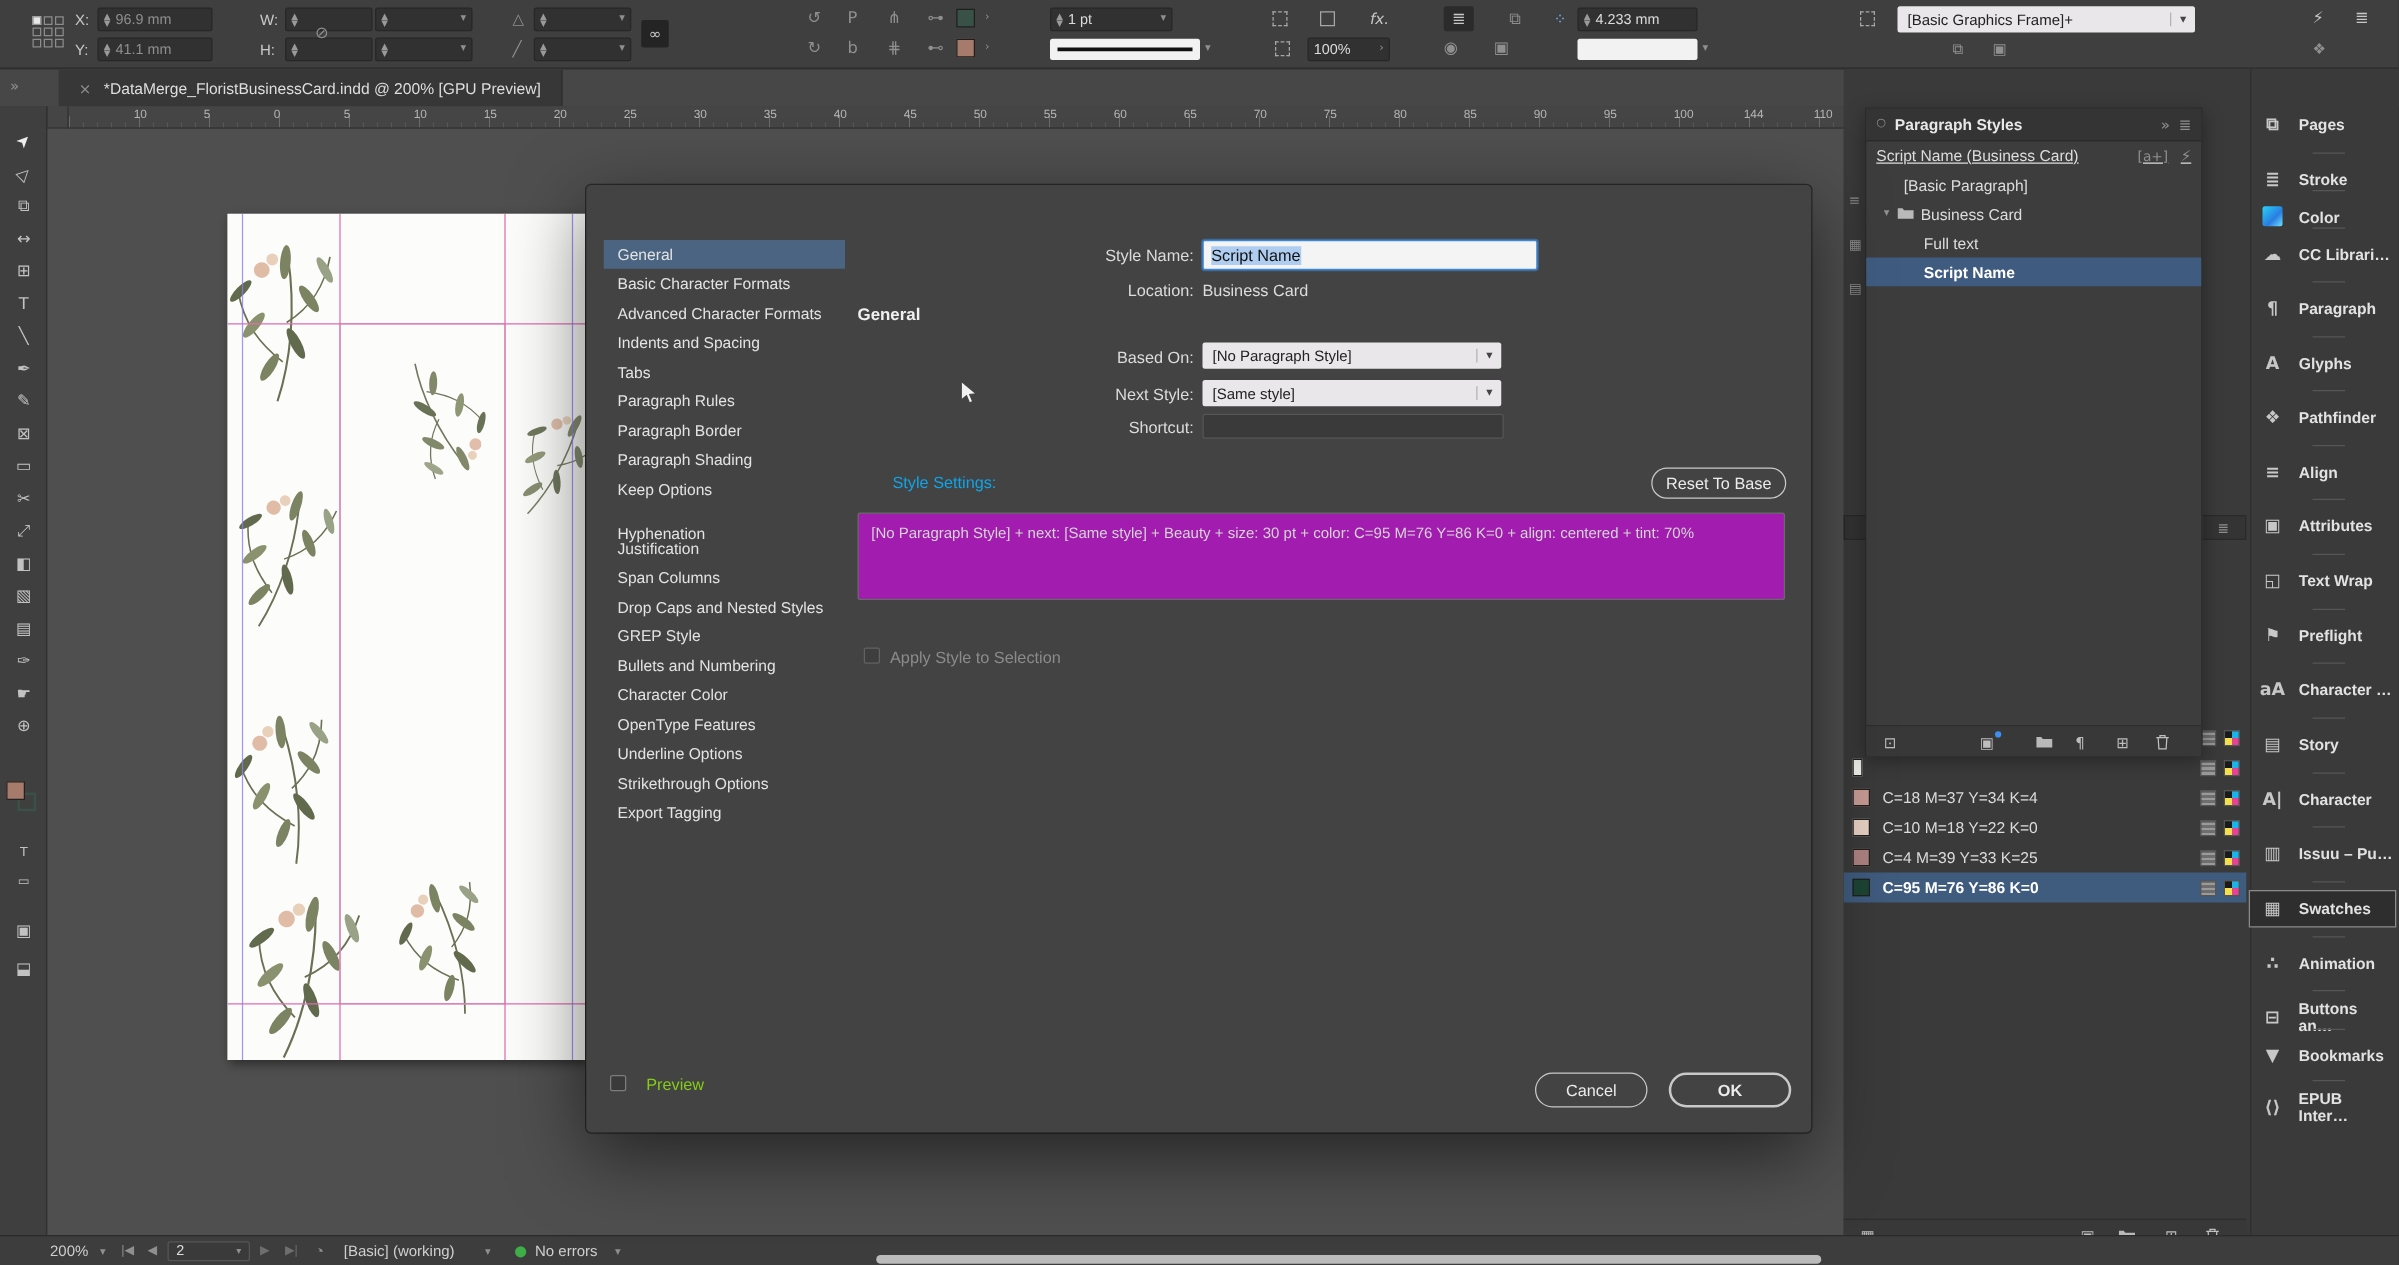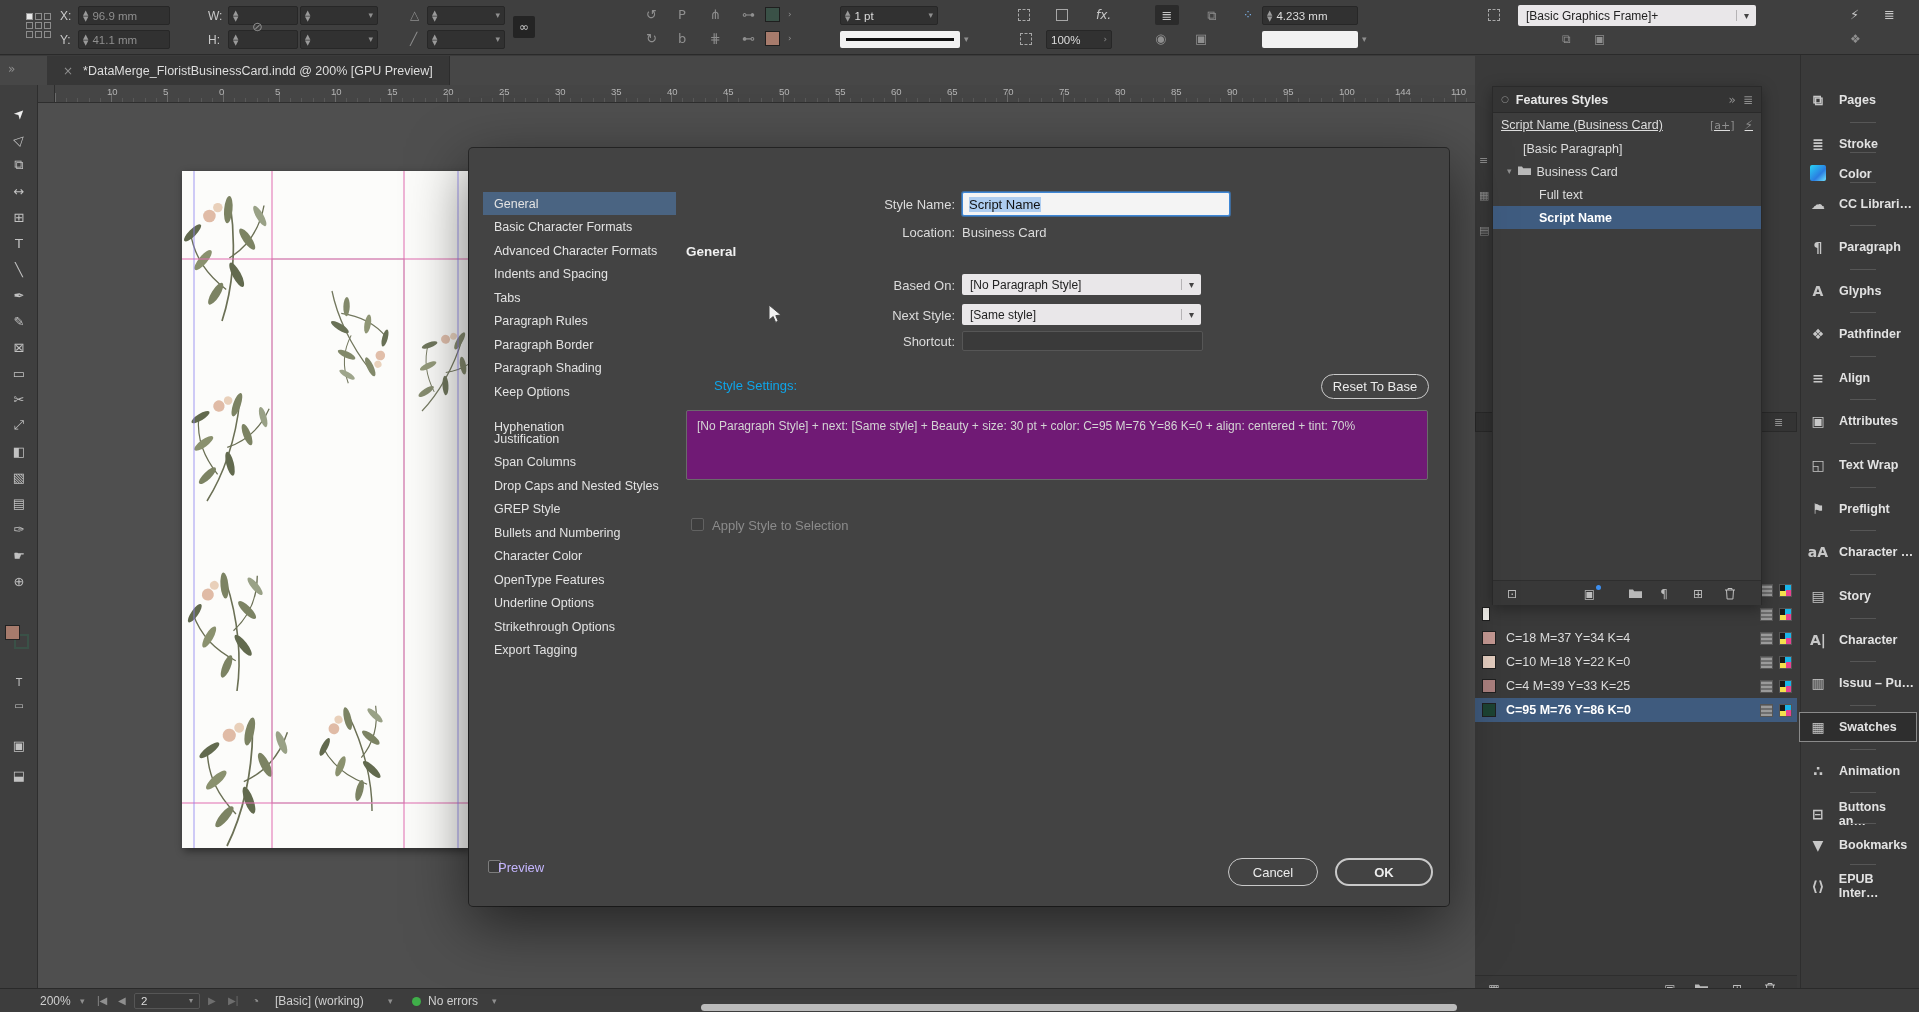--- a/index.html
+++ b/index.html
@@ -402,21 +402,21 @@
                 <path d="M1 3 h10 M4 3 V1.5 h4 V3 M2.5 3 l.6 9 h5.8 l.6-9" stroke="#c0c0c0" fill="none" stroke-width="1"></path>
               </svg>
             </span>
           </div>
         </div>
     </div>
 
     <div id="pstyles">
       <div class="p-hdr">
         <span class="icon dim" style="font-size:9px;">○</span>
-        <span>Features Styles</span>
+        <span>Paragraph Styles</span>
         <span style="flex:1"></span>
         <span class="icon dim" style="font-size:12px;font-weight:normal;">»</span>
         <span class="icon dim" style="font-size:12px;font-weight:normal;">≣</span>
       </div>
       <div class="prow" style="top:26px;height:24px;padding:0 8px;text-decoration:underline;">
         <span>Script Name (Business Card)</span>
           <span style="flex:1"></span>
         <span class="icon dim" style="font-size:11px;margin-right:10px;">[a+]</span>
         <span class="icon dim" style="font-size:12px;">⚡</span>
       </div>
@@ -506,27 +506,27 @@
       <span class="val">[Same style]</span>
         <span class="chev">▾</span>
     </div>
 
     <div class="dlg-lbl" style="top:186px;">Shortcut:</div>
     <div class="abs dk-input" style="left:493px;top:183px;width:241px;height:20px;color:#ddd;font-size:12px;padding:0 6px;"></div>
 
     <div class="abs" style="left:217px;top:230px;font-size:13px;color:#0ea5e9;margin-left:28px;">Style Settings:</div>
     <button class="rbtn" style="left:852px;top:226px;width:108px;height:25px;">Reset To Base</button>
 
-    <div class="abs" style="left:217px;top:262px;width:742px;height:70px;background:#701a75;border:1px solid #6a6a6a;border-radius:2px;padding:7px 10px;font-size:12px;color:#d4d4d4;line-height:1.4;">[No Paragraph Style] + next: [Same style] + Beauty + size: 30 pt + color: C=95 M=76 Y=86 K=0 + align: centered + tint: 70%</div>
+    <div class="abs" style="left:217px;top:262px;width:742px;height:70px;background:#a21caf;border:1px solid #6a6a6a;border-radius:2px;padding:7px 10px;font-size:12px;color:#d4d4d4;line-height:1.4;">[No Paragraph Style] + next: [Same style] + Beauty + size: 30 pt + color: C=95 M=76 Y=86 K=0 + align: centered + tint: 70%</div>
 
     <span class="cb" style="left:222px;top:370px;opacity:.55;"></span>
     <span class="abs" style="left:243px;top:370px;font-size:13px;color:#8b8b8b;">Apply Style to Selection</span>
 
     <span class="cb" style="left:19px;top:712px;"></span>
-    <span class="abs" style="left:29px;top:712px;font-size:13px;color:#c4b5fd;">Preview</span>
+    <span class="abs" style="left:48px;top:712px;font-size:13px;color:#84cc16;">Preview</span>
 
     <button class="rbtn" style="left:759px;top:710px;width:90px;height:28px;">Cancel</button>
     <button class="rbtn" style="left:866px;top:710px;width:98px;height:28px;border-width:2px;font-weight:bold;text-align:center;">OK</button>
   </div>
 
   <svg class="abs" style="left:768px;top:304px;z-index:100;" width="16" height="20">
     <path d="M1 1 L1 16 L5.2 12.6 L7.6 18.4 L10.2 17.2 L7.8 11.6 L13 11 Z" fill="#f2f2f2" stroke="#444" stroke-width="1"></path>
   </svg>
 
   <div id="status" class="abs">

